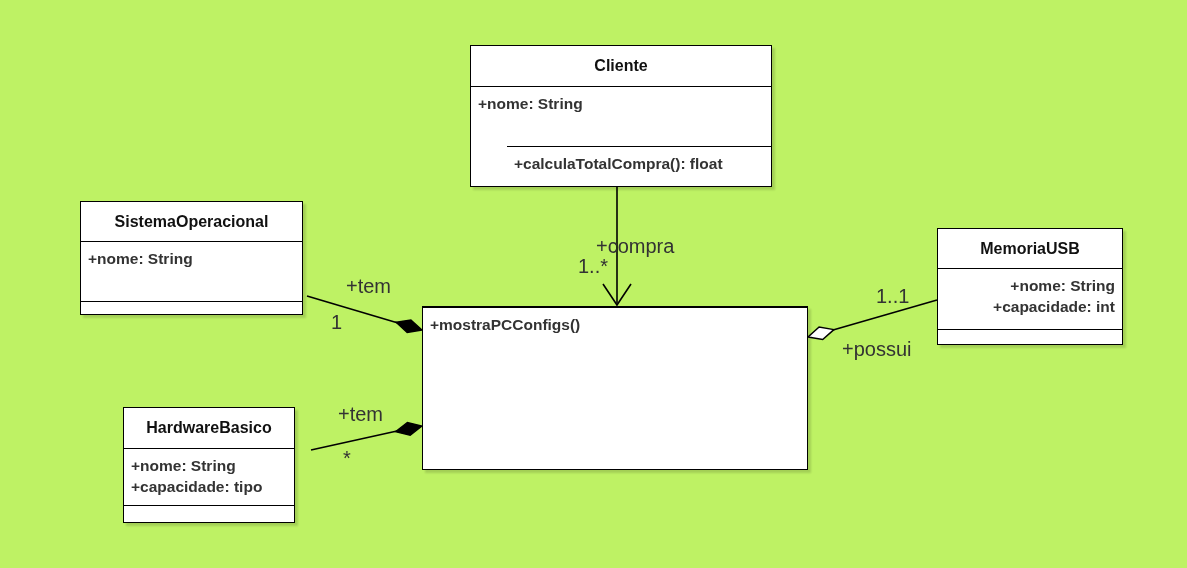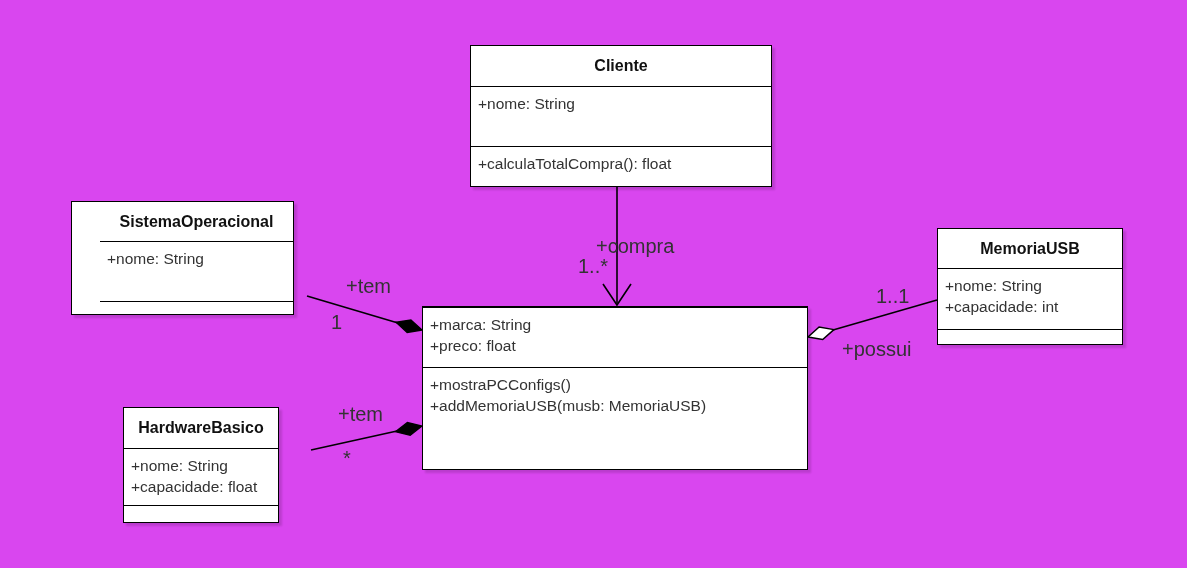--- a/index.html
+++ b/index.html
@@ -4,21 +4,21 @@
 <style>
   html, body {
     margin: 0;
     padding: 0;
     background: #ffffff;
   }
   #canvas {
     position: relative;
     width: 1187px;
     height: 568px;
-    background: #d946ef;
+    background: #bef264;
     overflow: hidden;
     font-family: "Liberation Sans", sans-serif;
     color: #333333;
   }
   #connector-layer {
     position: absolute;
     left: 0;
     top: 0;
     width: 1187px;
     height: 568px;
@@ -40,20 +40,21 @@
     color: #111111;
   }
   .uml-attrs, .uml-methods {
     box-sizing: border-box;
     border-top: 1.4px solid #000000;
     padding: 6px 7px 0 7px;
     font-size: 15.5px;
     line-height: 21px;
     white-space: nowrap;
     overflow: hidden;
+    font-weight: bold;
   }
   .edge-label {
     position: absolute;
     font-size: 20px;
     line-height: 19px;
     color: #333333;
     white-space: nowrap;
   }
 </style>
 </head>
@@ -82,58 +83,53 @@
       <line x1="833" y1="330" x2="937" y2="300" stroke="#000000" stroke-width="1.6"></line>
       <polygon points="808,337 822.7,339.5 833.9,329.6 819.1,327.0" fill="#ffffff" stroke="#000000" stroke-width="1.5"></polygon>
     </g>
   </svg>
 
   <div class="uml-class" style="left:470px; top:45px; width:302px; height:142px;">
     <div class="uml-title" style="height:40px;">Cliente</div>
     <div class="uml-attrs" style="height:60px;">
       <div>+nome: String</div>
     </div>
-    <div class="uml-methods" style="height:39px;">
+    <div class="uml-methods" style="height:39px;margin-left:36px;">
       <div>+calculaTotalCompra(): float</div>
     </div>
   </div>
 
-  <div class="uml-class" style="left:71px; top:201px; width:223px; height:114px;padding-left:28px;">
+  <div class="uml-class" style="left:80px; top:201px; width:223px; height:114px;">
     <div class="uml-title" style="height:39px;">SistemaOperacional</div>
     <div class="uml-attrs" style="height:60px;">
       <div>+nome: String</div>
     </div>
     <div class="uml-methods" style="height:12px; padding:0;"></div>
   </div>
 
-  <div class="uml-class" style="left:937px; top:228px; width:186px; height:117px;">
+  <div class="uml-class" style="left:937px; top:228px; width:186px; height:117px;text-align:right;">
     <div class="uml-title" style="height:39px;">MemoriaUSB</div>
     <div class="uml-attrs" style="height:61px;">
       <div>+nome: String</div>
       <div>+capacidade: int</div>
     </div>
     <div class="uml-methods" style="height:14px; padding:0;"></div>
   </div>
 
   <div class="uml-class" style="left:422px; top:306px; width:386px; height:164px;">
-    <div class="uml-attrs" style="height:60px;">
-      <div>+marca: String</div>
-      <div>+preco: float</div>
-    </div>
     <div class="uml-methods" style="height:68px;">
       <div>+mostraPCConfigs()</div>
-      <div>+addMemoriaUSB(musb: MemoriaUSB)</div>
     </div>
   </div>
 
-  <div class="uml-class" style="left:123px; top:407px; width:156px; height:116px;">
+  <div class="uml-class" style="left:123px; top:407px; width:172px; height:116px;">
     <div class="uml-title" style="height:40px;">HardwareBasico</div>
     <div class="uml-attrs" style="height:57px;">
       <div>+nome: String</div>
-      <div>+capacidade: float</div>
+      <div>+capacidade: tipo</div>
     </div>
     <div class="uml-methods" style="height:16px; padding:0;"></div>
   </div>
 
   <div class="edge-label" style="left:596px; top:237px;">+compra</div>
   <div class="edge-label" style="left:578px; top:257px;">1..*</div>
 
   <div class="edge-label" style="left:346px; top:277px;">+tem</div>
   <div class="edge-label" style="left:331px; top:313px;">1</div>
 

